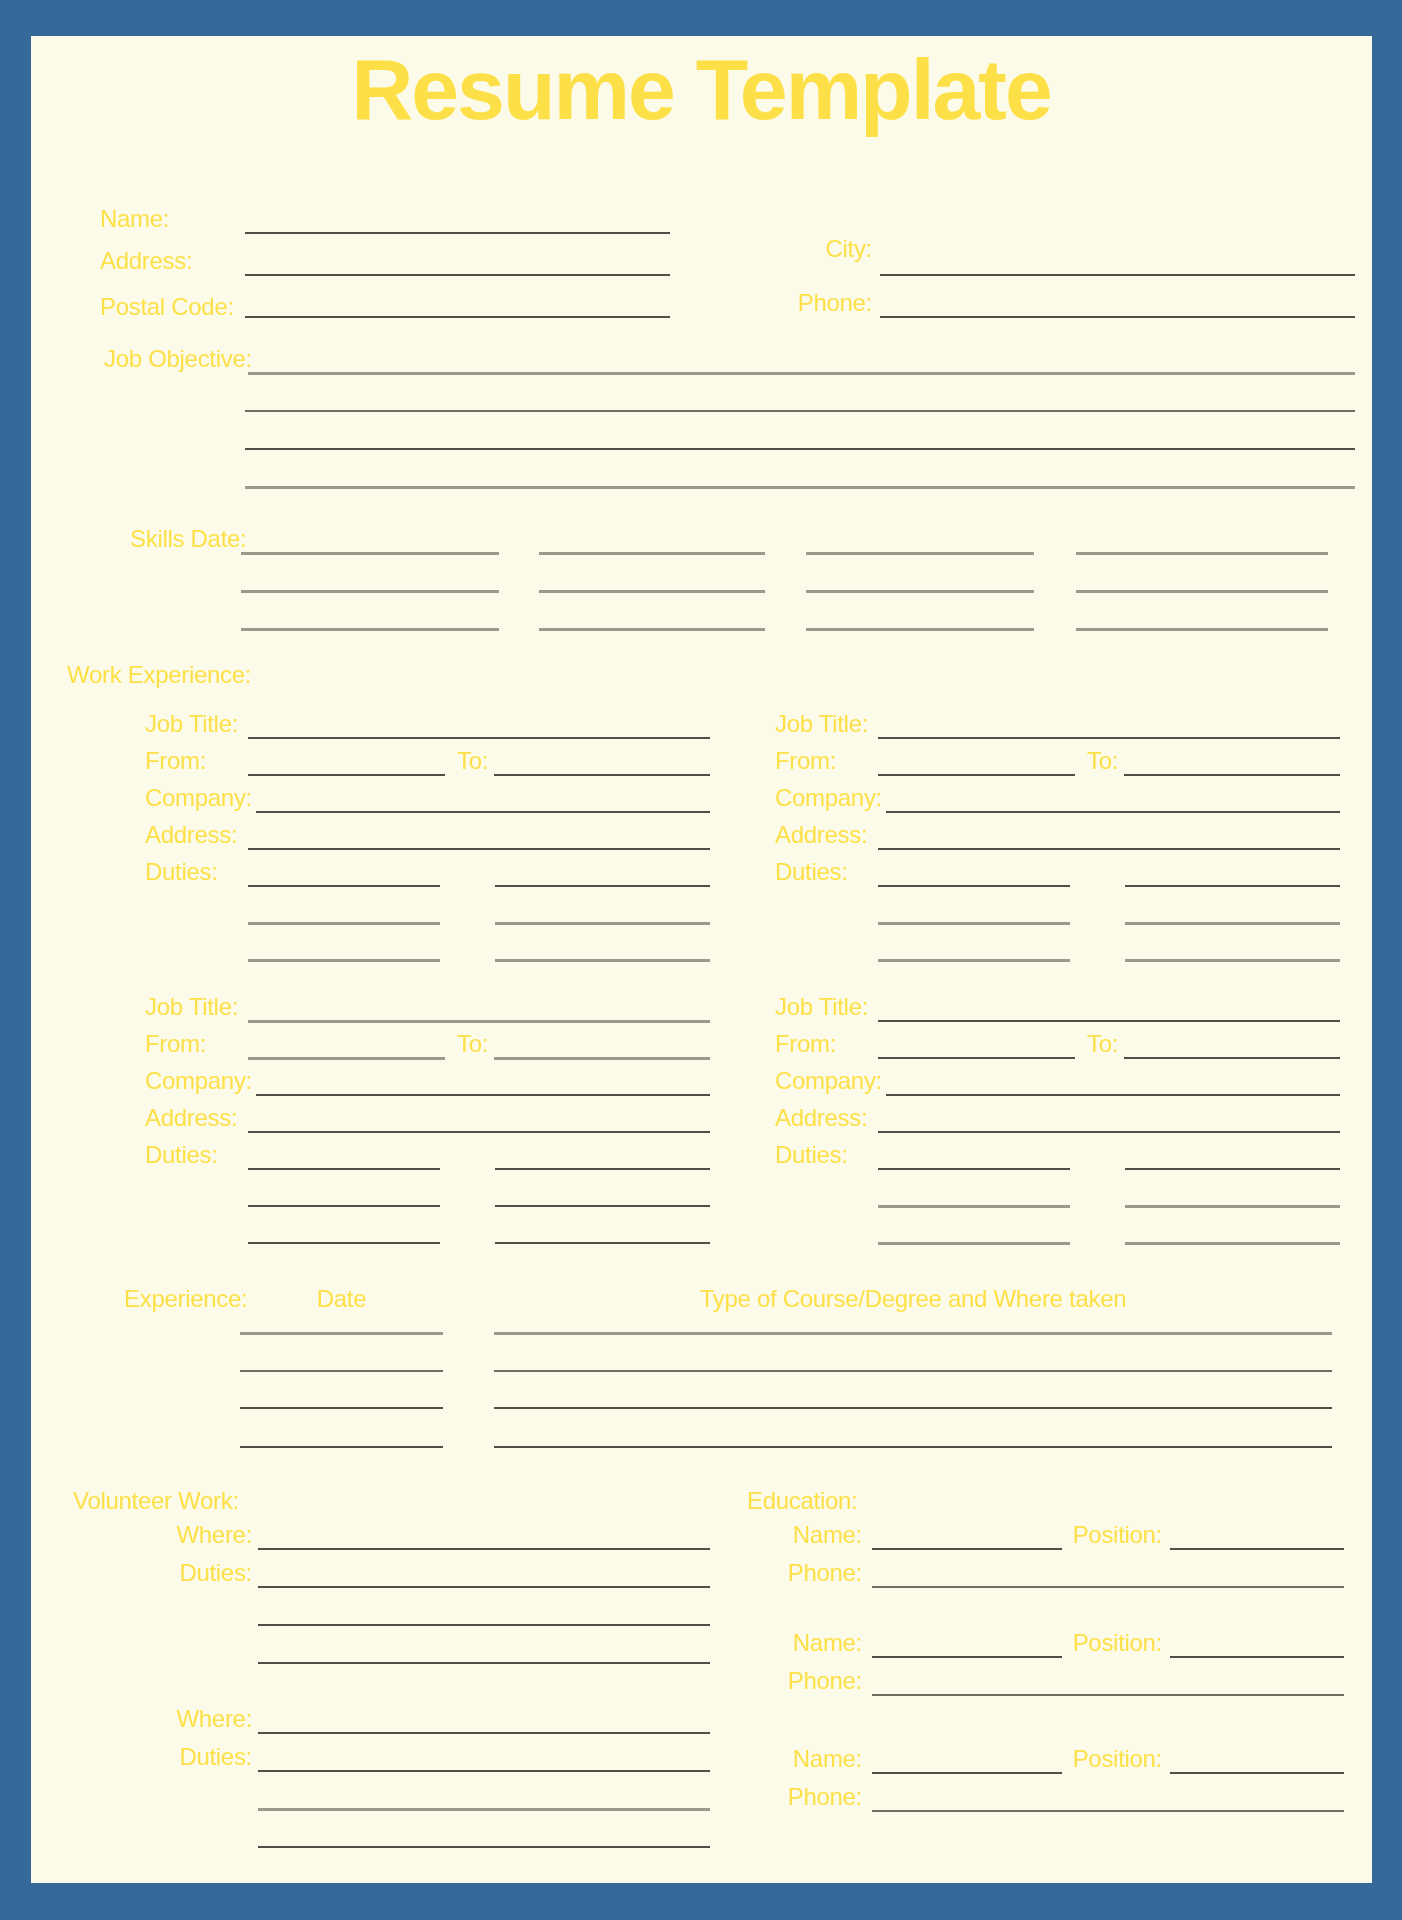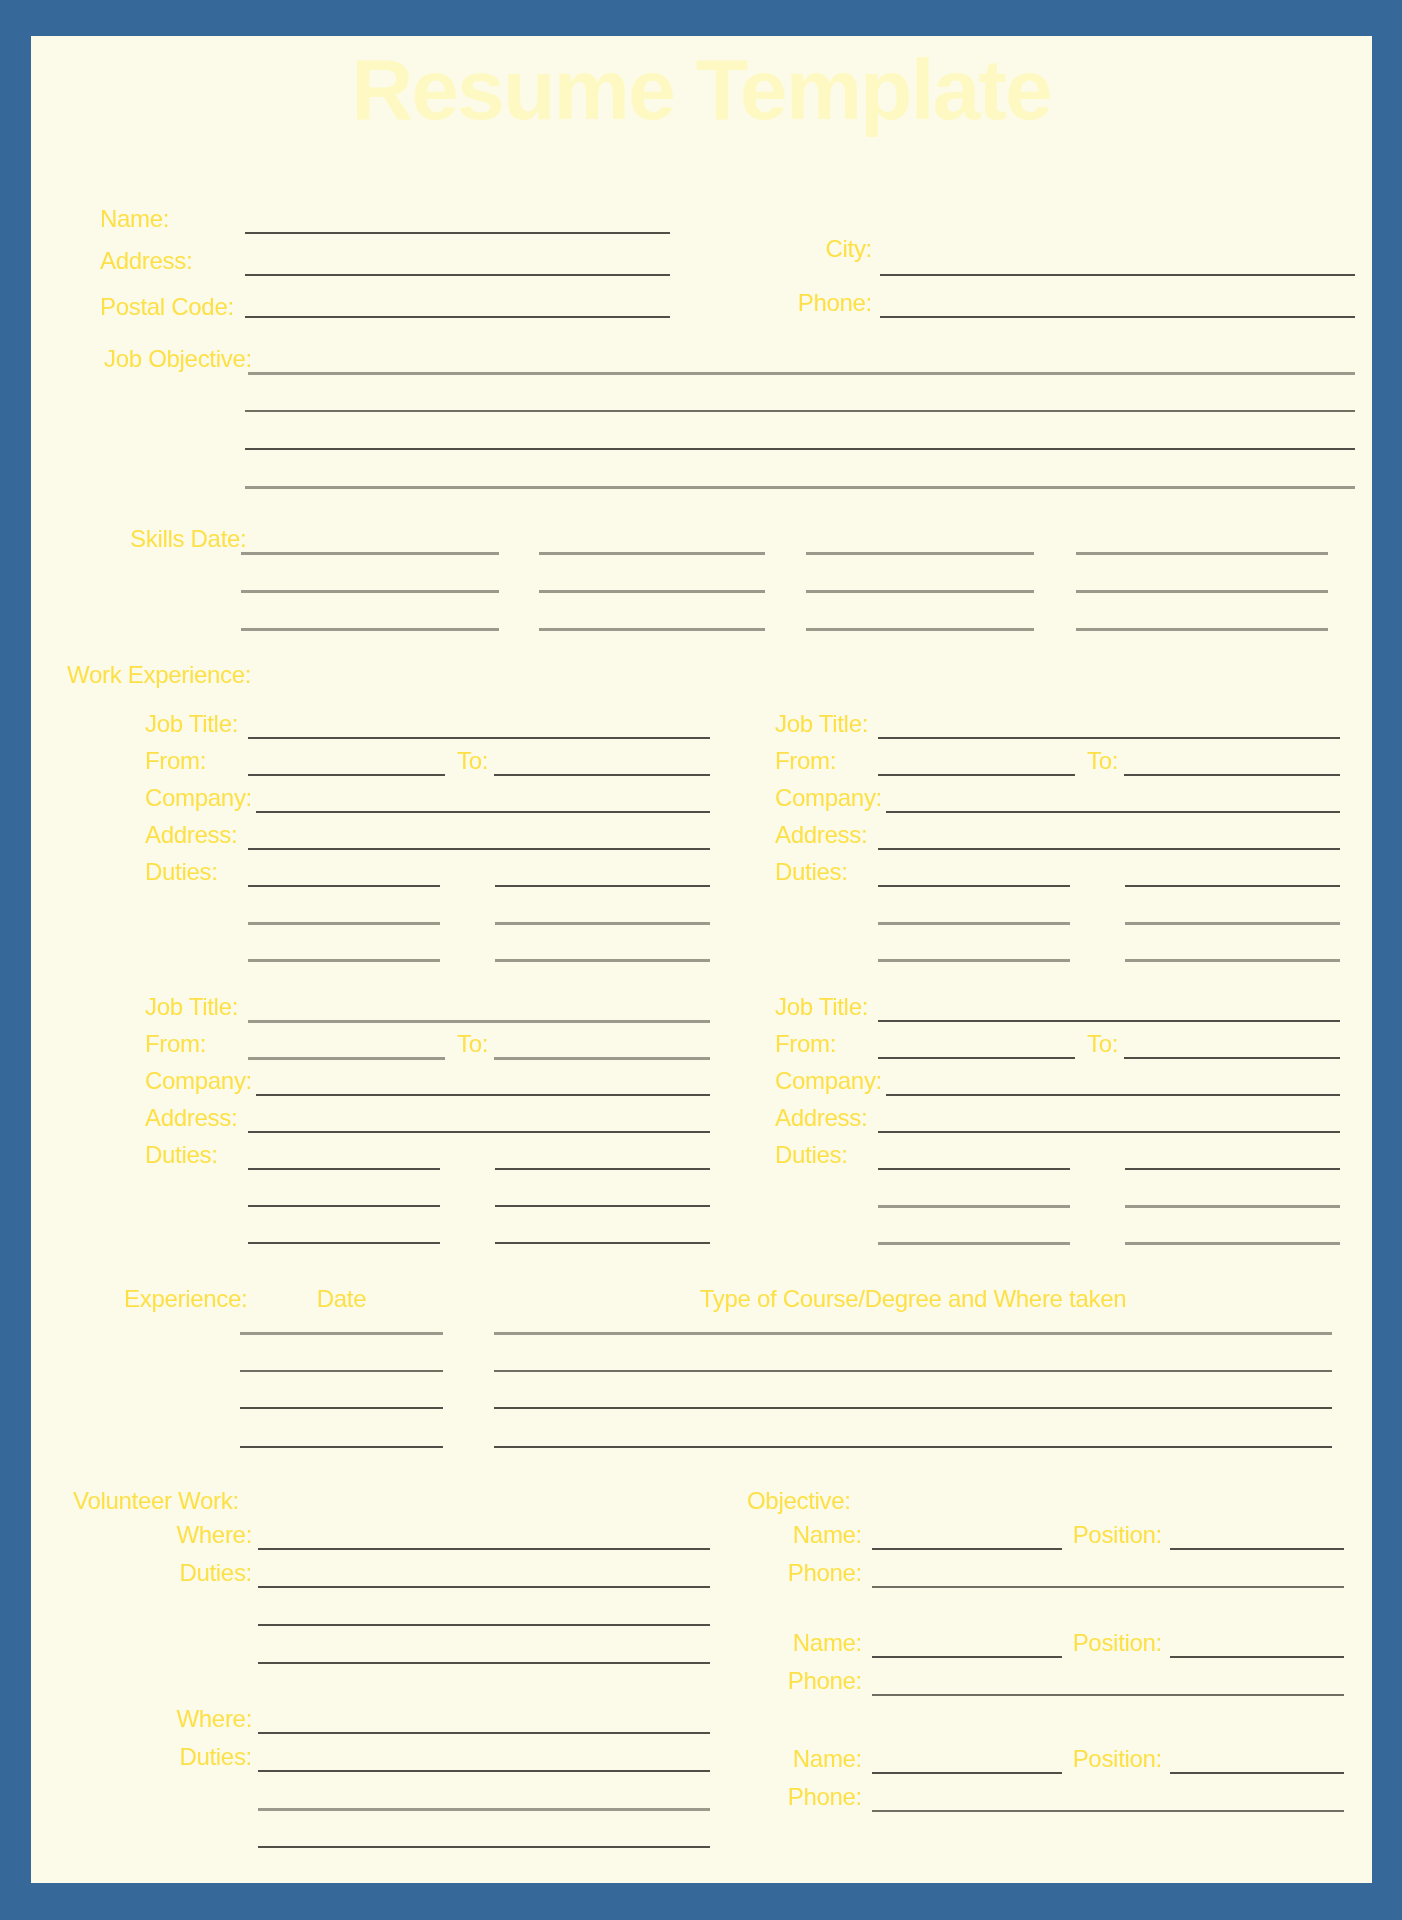--- a/index.html
+++ b/index.html
@@ -1,18 +1,18 @@
 <!DOCTYPE html>
 <html><head>
 <meta charset="utf-8">
 <style>
   html,body{margin:0;padding:0;background:#e8e8e8;}
   .frame{position:relative;width:1402px;height:1920px;background:#36699A;font-family:"Liberation Sans",sans-serif;overflow:hidden;}
   .paper{position:absolute;left:31px;top:36px;width:1341px;height:1847px;background:#FCFBE9;}
-  .title{position:absolute;top:40px;left:0;right:0;margin:0;text-align:center;font-size:86px;font-weight:bold;letter-spacing:-2px;color:#fef9c3;}
+  .title{position:absolute;top:40px;left:0;right:0;margin:0;text-align:center;font-size:86px;font-weight:bold;letter-spacing:-2px;color:#fde047;}
   .lbl{position:absolute;font-size:24px;font-weight:500;color:#fde047;letter-spacing:-0.3px;white-space:nowrap;line-height:30px;}
   .r{text-align:right;}
   .c{text-align:center;}
   .ln{position:absolute;height:0;border-top:2px solid #504F47;}
   .gray{border-top:3px solid #9A998C;}
   .mid{border-top:2px solid #6F6E63;}
 </style>
 </head>
 <body>
 
@@ -145,21 +145,21 @@
   <div class="ln" style="left:258px;top:1586px;width:452px;"></div>
   <div class="ln" style="left:258px;top:1624px;width:452px;"></div>
   <div class="ln" style="left:258px;top:1662px;width:452px;"></div>
   <div class="lbl r" style="left:118px;top:1704px;width:134px;">Where:</div>
   <div class="ln" style="left:258px;top:1732px;width:452px;"></div>
   <div class="lbl r" style="left:118px;top:1742px;width:134px;">Duties:</div>
   <div class="ln" style="left:258px;top:1770px;width:452px;"></div>
   <div class="ln gray" style="left:258px;top:1808px;width:452px;"></div>
   <div class="ln" style="left:258px;top:1846px;width:452px;"></div>
 
-  <div class="lbl" style="left:747px;top:1486px;">Objective:</div>
+  <div class="lbl" style="left:747px;top:1486px;">Education:</div>
 
   <div class="lbl r" style="left:740px;top:1520px;width:122px;">Name:</div>
   <div class="ln" style="left:872px;top:1548px;width:190px;"></div>
   <div class="lbl r" style="left:1040px;top:1520px;width:122px;">Position:</div>
   <div class="ln" style="left:1170px;top:1548px;width:174px;"></div>
   <div class="lbl r" style="left:740px;top:1558px;width:122px;">Phone:</div>
   <div class="ln mid" style="left:872px;top:1586px;width:472px;"></div>
 
   <div class="lbl r" style="left:740px;top:1628px;width:122px;">Name:</div>
   <div class="ln" style="left:872px;top:1656px;width:190px;"></div>

